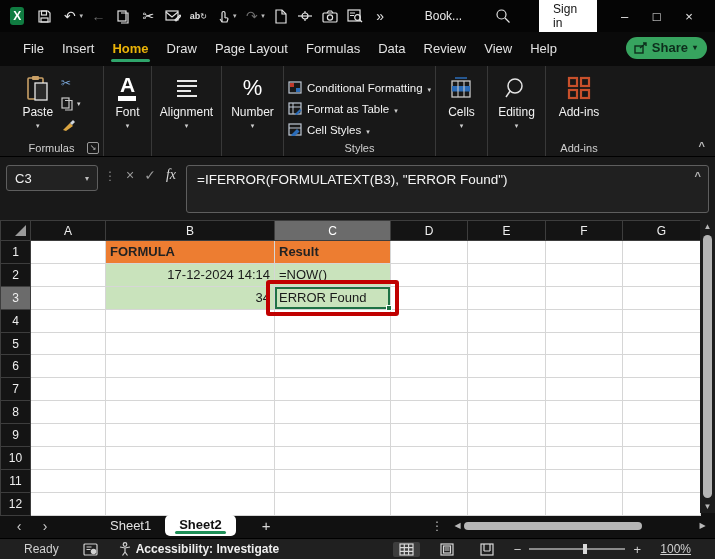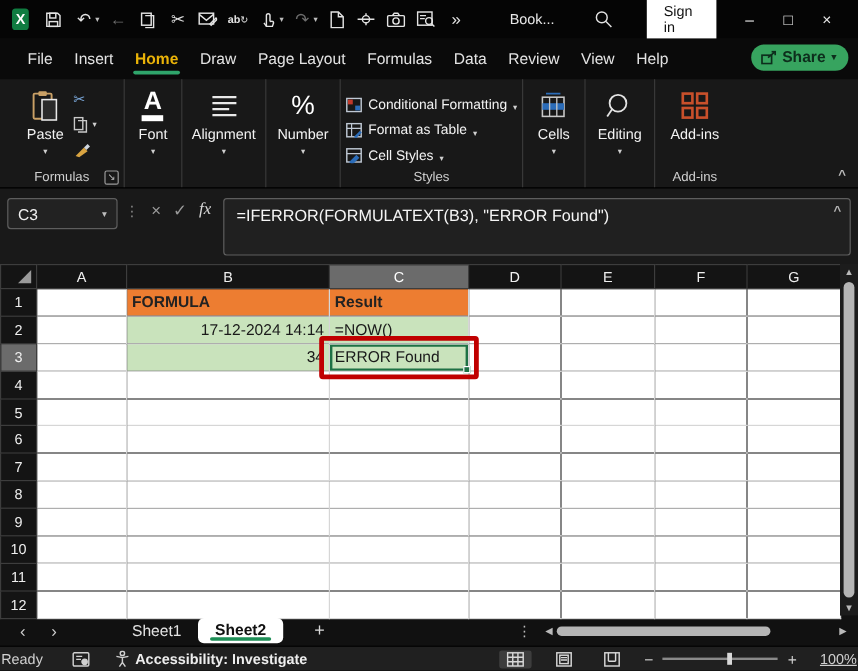--- a/index.html
+++ b/index.html
@@ -98,21 +98,21 @@
   .stab.active::after { content:""; position:absolute; left:10px; right:10px; bottom:2px; height:3px; background:#1E8F57; border-radius:2px; }
   .addsheet { color:#d9d9d9; font-size:15px; margin-left:26px; }
   .sdots { color:#bdbdbd; font-size:12px; margin-left:auto; margin-right:8px; }
   .hscroll { display:flex; align-items:center; width:258px; }
   .hscroll .arr { color:#b9b9b9; font-size:8px; width:13px; text-align:center; }
   .htrack { flex:1; height:10px; display:flex; align-items:center; }
   .hthumb { width:178px; height:8px; background:#b5b5b5; border-radius:4px; }
 
   
   .statusbar { height:21px; background:#202020; border-top:1px solid #000; display:flex; align-items:center;
-    padding:0 1px; flex:0 0 21px; color:#d0d0d0; font-size:12px; }
+    padding:0 24px; flex:0 0 21px; color:#d0d0d0; font-size:12px; }
   .sb-item { display:flex; align-items:center; }
   .sb-ready { margin-right:24px; }
   .sb-icon { margin-right:20px; display:flex; align-items:center; }
   .sb-icon svg { stroke:#d0d0d0; fill:none; stroke-width:1.2; }
   .sb-acc { font-weight:bold; color:#eee; margin-left:4px; }
   .sb-right { margin-left:auto; display:flex; align-items:center; gap:14px; }
   .viewbtn { padding:1px 6px; display:flex; align-items:center; border-radius:2px; }
   .viewbtn.sel { background:#3d3d3d; }
   .viewbtn svg { stroke:#d8d8d8; fill:none; stroke-width:1.2; }
   .zoomctl { display:flex; align-items:center; gap:8px; }

